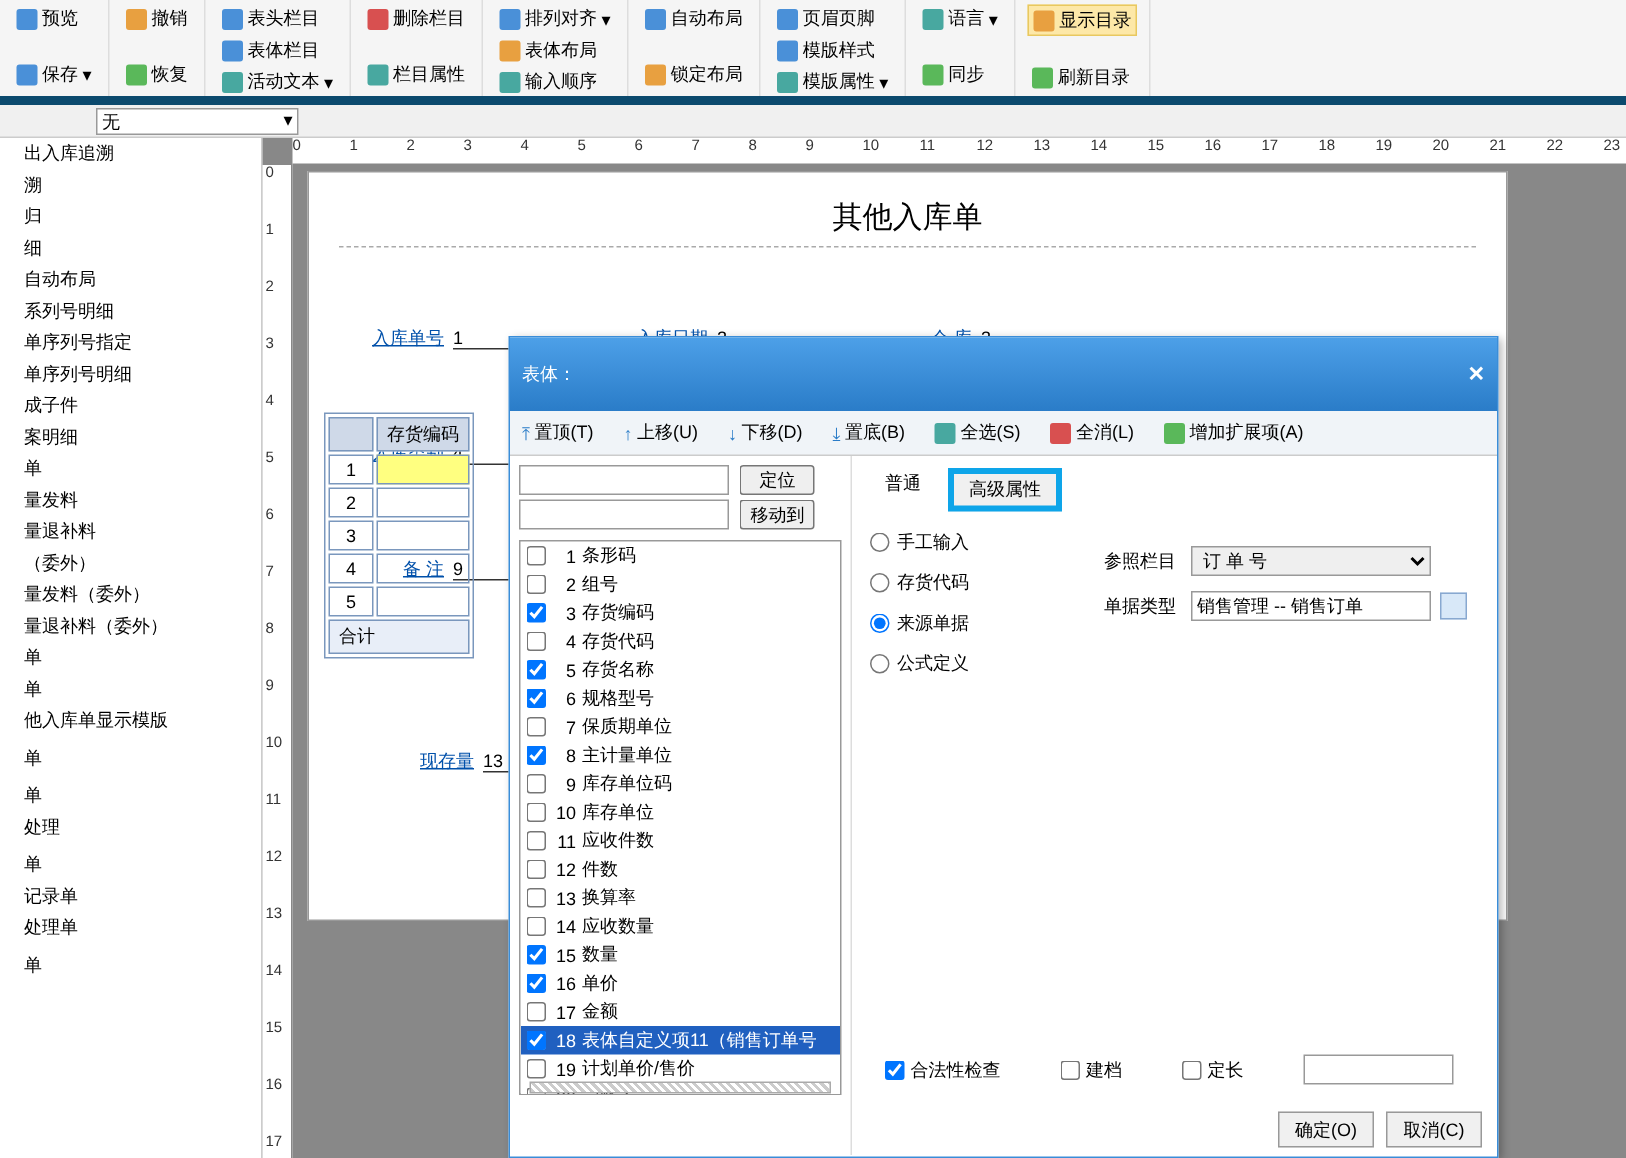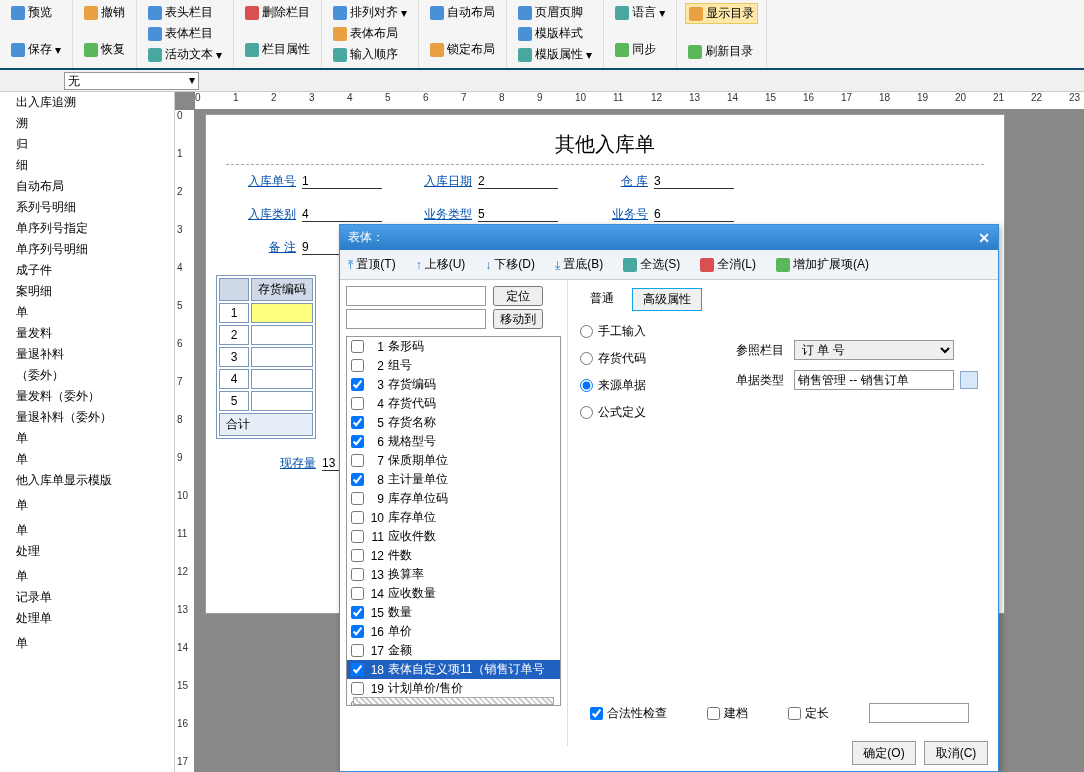--- a/index.html
+++ b/index.html
@@ -1,19 +1,19 @@
 <!DOCTYPE html>
 <html><head>
   <meta charset="utf-8">
   <style>
     * { margin: 0; padding: 0; box-sizing: border-box; font-family: "Microsoft YaHei", SimSun, sans-serif; font-size: 12px; }
     body { background: #fff; overflow: hidden; width: 1084px; height: 772px; position: relative; }
     
     
-    .ribbon { height: 70px; background: #f5f5f5; border-bottom: 2px solid #0c4a6e; display: flex; }
+    .ribbon { height: 70px; background: #f5f5f5; border-bottom: 6px solid #0c4a6e; display: flex; }
     .ribbon-group { padding: 3px 8px; border-right: 1px solid #ddd; display: flex; flex-direction: column; gap: 2px; }
     .ribbon-item { display: flex; align-items: center; gap: 3px; cursor: pointer; padding: 1px 3px; white-space: nowrap; }
     .ribbon-item.highlighted { background: #fde8a8; border: 1px solid #e8c860; }
     
     
     .dropdown-bar { height: 22px; background: #f0f0f0; display: flex; align-items: center; padding: 0 4px; border-bottom: 1px solid #ccc; }
     .dropdown-select { width: 135px; height: 18px; border: 1px solid #999; background: #fff; padding: 0 3px; }
     
     
     .main { display: flex; height: calc(100% - 92px); }
@@ -22,50 +22,50 @@
     
     .content { flex: 1; position: relative; background: #888; }
     .ruler-h { position: absolute; top: 0; left: 20px; right: 0; height: 18px; background: #fff; border-bottom: 1px solid #888; overflow: hidden; }
     .ruler-v { position: absolute; top: 18px; left: 0; width: 20px; bottom: 0; background: #fff; border-right: 1px solid #888; overflow: hidden; }
     .ruler-tick-h { position: absolute; top: 0; bottom: 0; font-size: 10px; color: #333; }
     .ruler-tick-v { position: absolute; left: 2px; right: 0; font-size: 10px; color: #333; }
     
     .page { position: absolute; top: 22px; left: 30px; width: 800px; height: 500px; background: #fff; border: 1px solid #999; padding: 10px 20px; }
     .page-title { text-align: center; font-size: 20px; font-family: SimSun; padding: 6px 0; border-bottom: 1px dashed #aaa; }
     .form-row { display: flex; gap: 40px; padding: 8px 20px; }
-    .form-field { display: flex; align-items: center; gap: 6px; }
+    .form-field { display: flex; align-items: center; gap: 6px; margin-top: 44px; }
     .form-label { color: #0050aa; text-decoration: underline; min-width: 50px; text-align: right; }
     .form-value { border-bottom: 1px solid #333; min-width: 80px; display: inline-block; }
     
     .table-small { position: absolute; top: 160px; left: 10px; border: 1px solid #7a97bd; }
     .table-small th { background: #cfd9e8; border: 1px solid #7a97bd; padding: 2px 6px; font-weight: normal; }
     .table-small td { border: 1px solid #7a97bd; padding: 2px 6px; text-align: center; min-width: 30px; height: 18px; }
     .row-yellow { background: #ffff80; }
     
     
     .modal { position: absolute; top: 224px; left: 339px; width: 660px; height: 548px; background: #fff; border: 1px solid #3a8dd8; box-shadow: 2px 2px 6px rgba(0,0,0,0.3); z-index: 100; }
-    .modal-title { background: linear-gradient(#4da0e8, #2a7cc8); color: #fff; padding: 4px 8px; display: flex; justify-content: space-between; align-items: flex-end; }
+    .modal-title { background: linear-gradient(#4da0e8, #2a7cc8); color: #fff; padding: 16px 8px; display: flex; justify-content: space-between; align-items: flex-start; }
     .modal-close { color: #fff; cursor: pointer; font-size: 14px; font-weight: bold; }
     .modal-toolbar { background: #f0f4f8; border-bottom: 1px solid #ccc; padding: 4px; display: flex; gap: 12px; }
     .toolbar-btn { display: flex; align-items: center; gap: 3px; cursor: pointer; padding: 2px 4px; }
     
     .modal-body { display: flex; height: calc(100% - 80px); }
     .modal-left { width: 228px; padding: 6px; border-right: 1px solid #ddd; }
     .modal-left input[type=text] { width: 140px; height: 20px; border: 1px solid #999; padding: 0 3px; margin-bottom: 3px; }
     .modal-left button { width: 50px; height: 20px; margin-left: 4px; }
     .field-list { border: 1px solid #999; height: 370px; overflow-y: auto; background: #fff; margin-top: 4px; position: relative; }
     .field-item { padding: 1px 4px; display: flex; align-items: center; gap: 4px; cursor: pointer; white-space: nowrap; }
     .field-item.selected { background: #2060c0; color: #fff; }
     .field-item input[type=checkbox] { margin: 0; }
     .field-num { display: inline-block; width: 16px; text-align: right; }
     
     .modal-right { flex: 1; padding: 8px 12px; }
     .tab-row { display: flex; gap: 8px; margin-bottom: 12px; }
     .tab { padding: 2px 10px; cursor: pointer; }
-    .tab.active { border: 1px solid #0ea5e9; background: #f0f0f0; }
+    .tab.active { border: 4px solid #0ea5e9; background: #f0f0f0; }
     .radio-group { display: flex; flex-direction: column; gap: 10px; margin-top: 10px; }
     .radio-item { display: flex; align-items: center; gap: 5px; }
     .right-fields { position: absolute; top: 60px; right: 20px; display: flex; flex-direction: column; gap: 10px; }
     .right-field-row { display: flex; align-items: center; gap: 6px; }
     .right-field-row label { min-width: 52px; }
     .right-field-row input, .right-field-row select { width: 160px; height: 20px; border: 1px solid #999; padding: 0 3px; }
     .icon-cal { width: 18px; height: 18px; background: #d8e8f8; border: 1px solid #88a8d0; display: inline-block; }
     
     .bottom-checks { position: absolute; bottom: 48px; left: 250px; display: flex; gap: 40px; align-items: center; }
     .bottom-checks label { display: flex; align-items: center; gap: 4px; }

